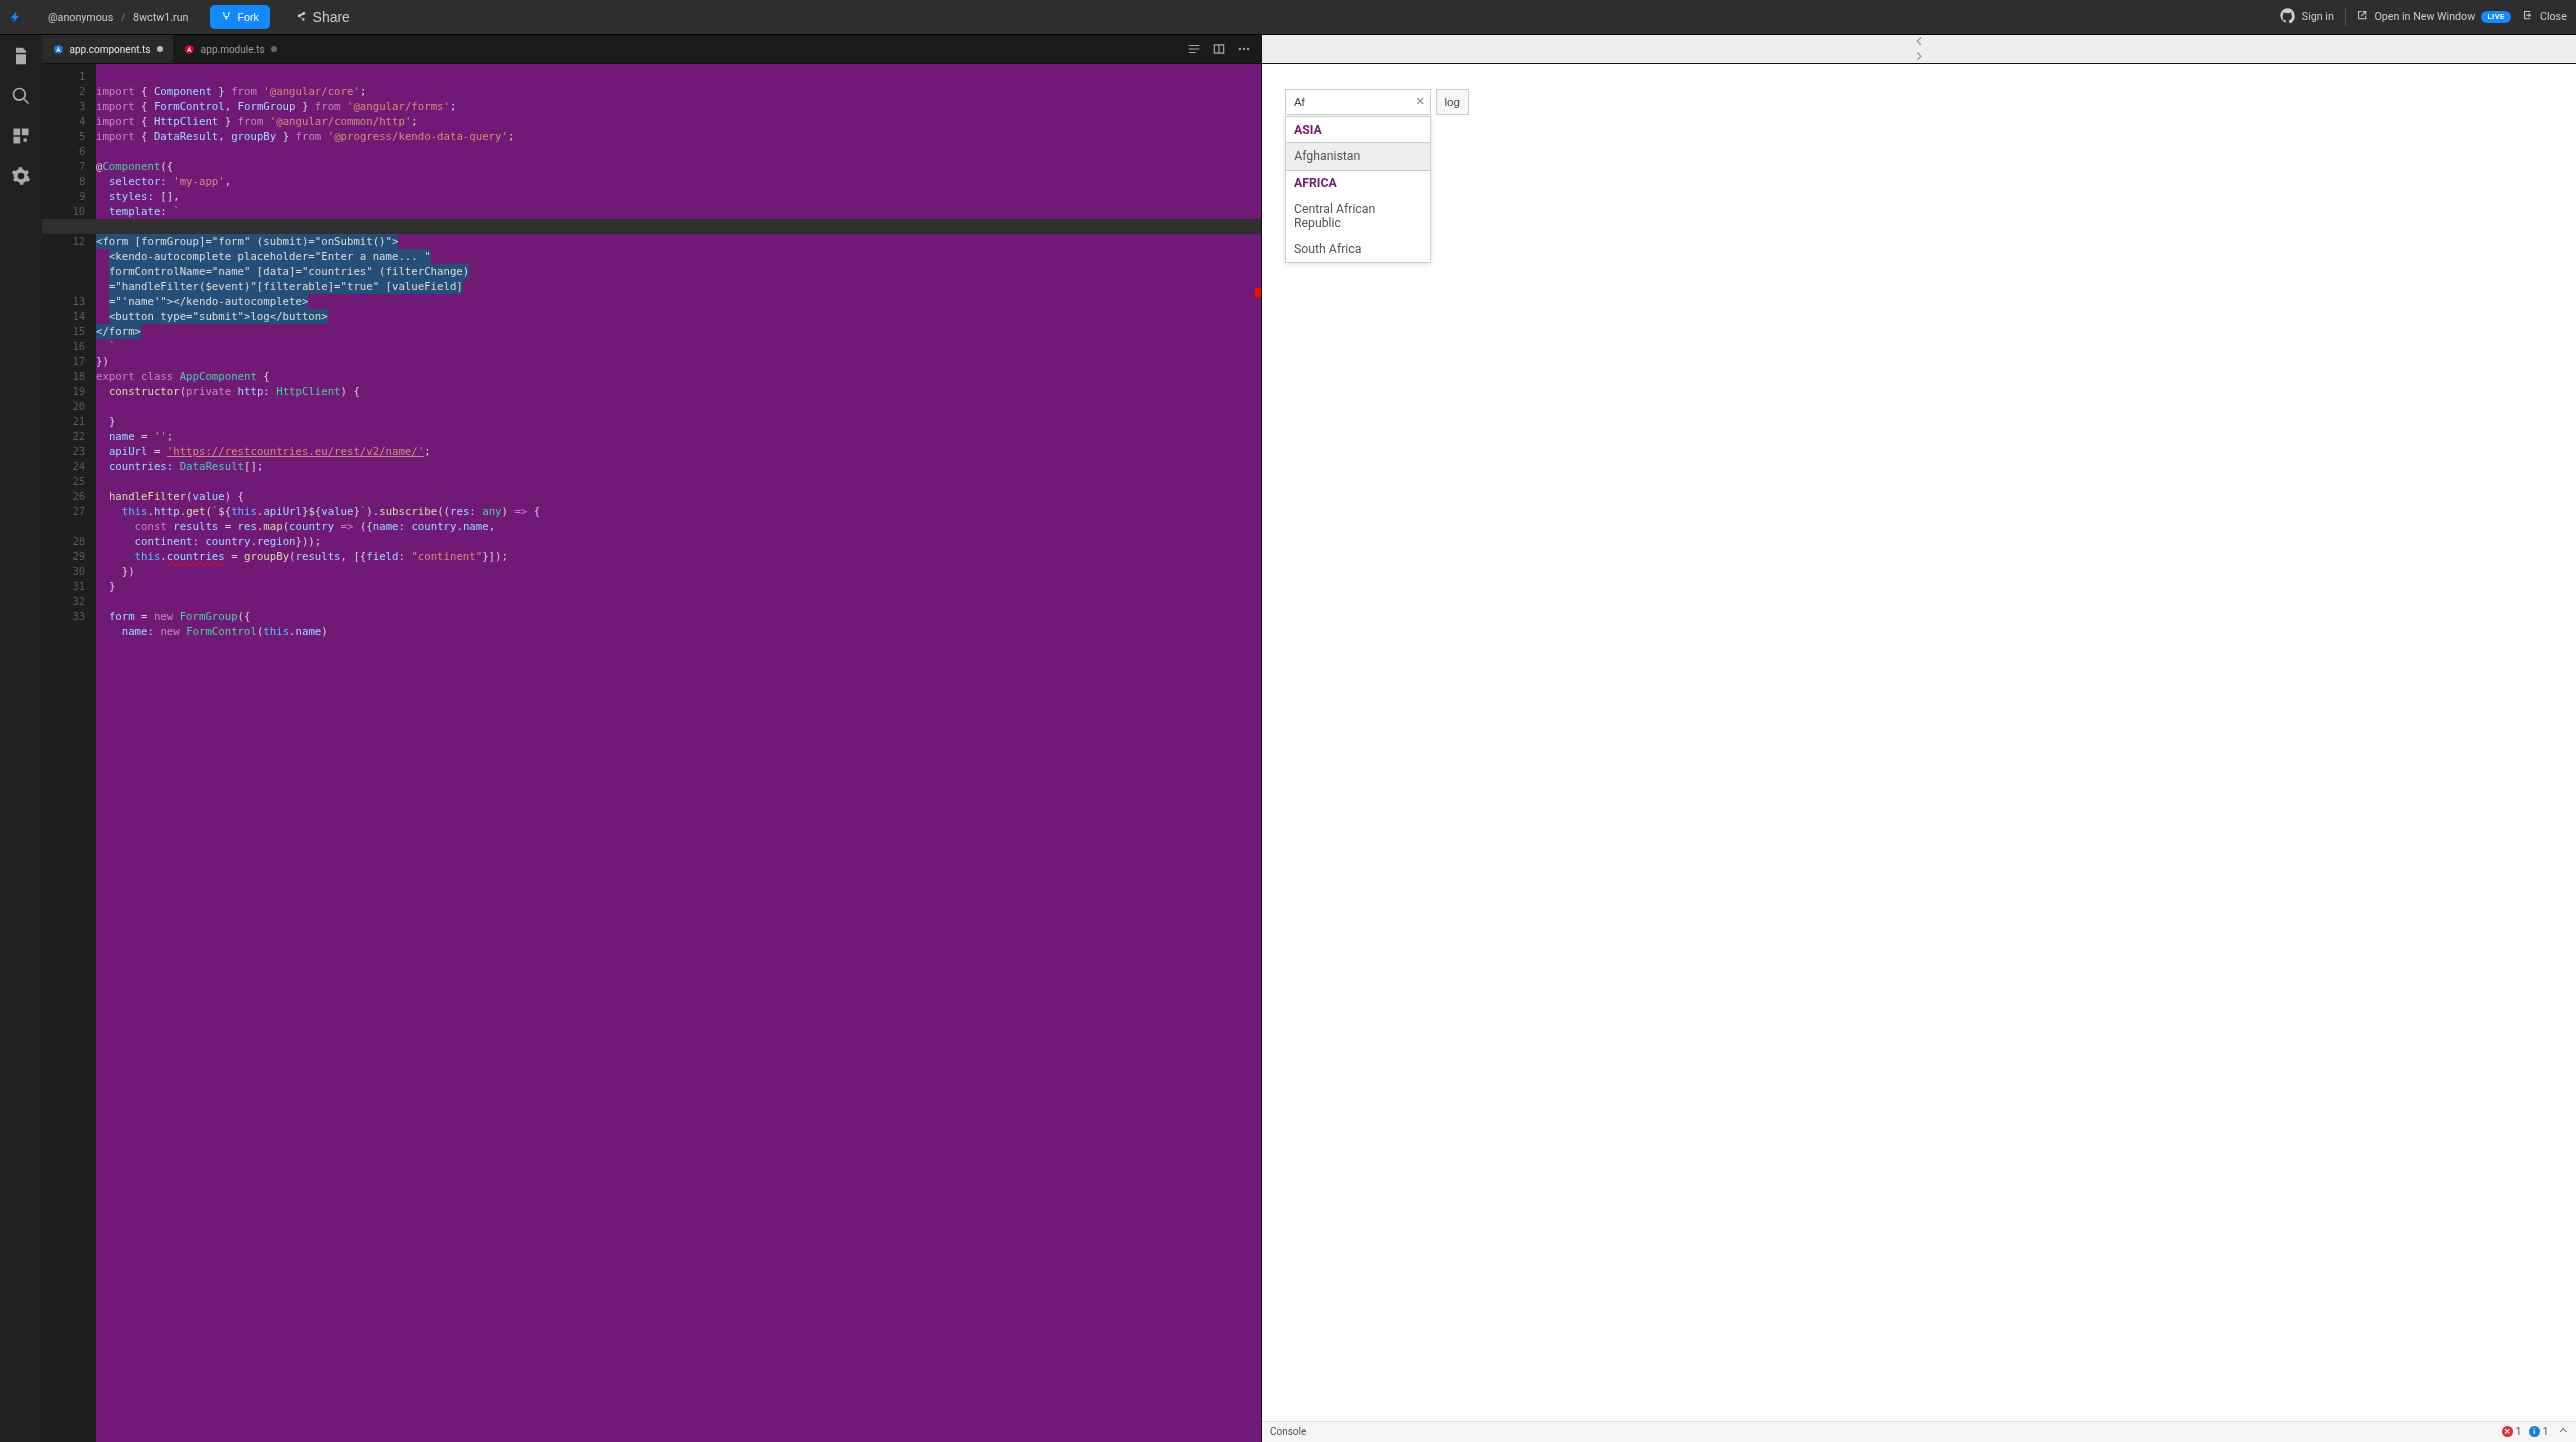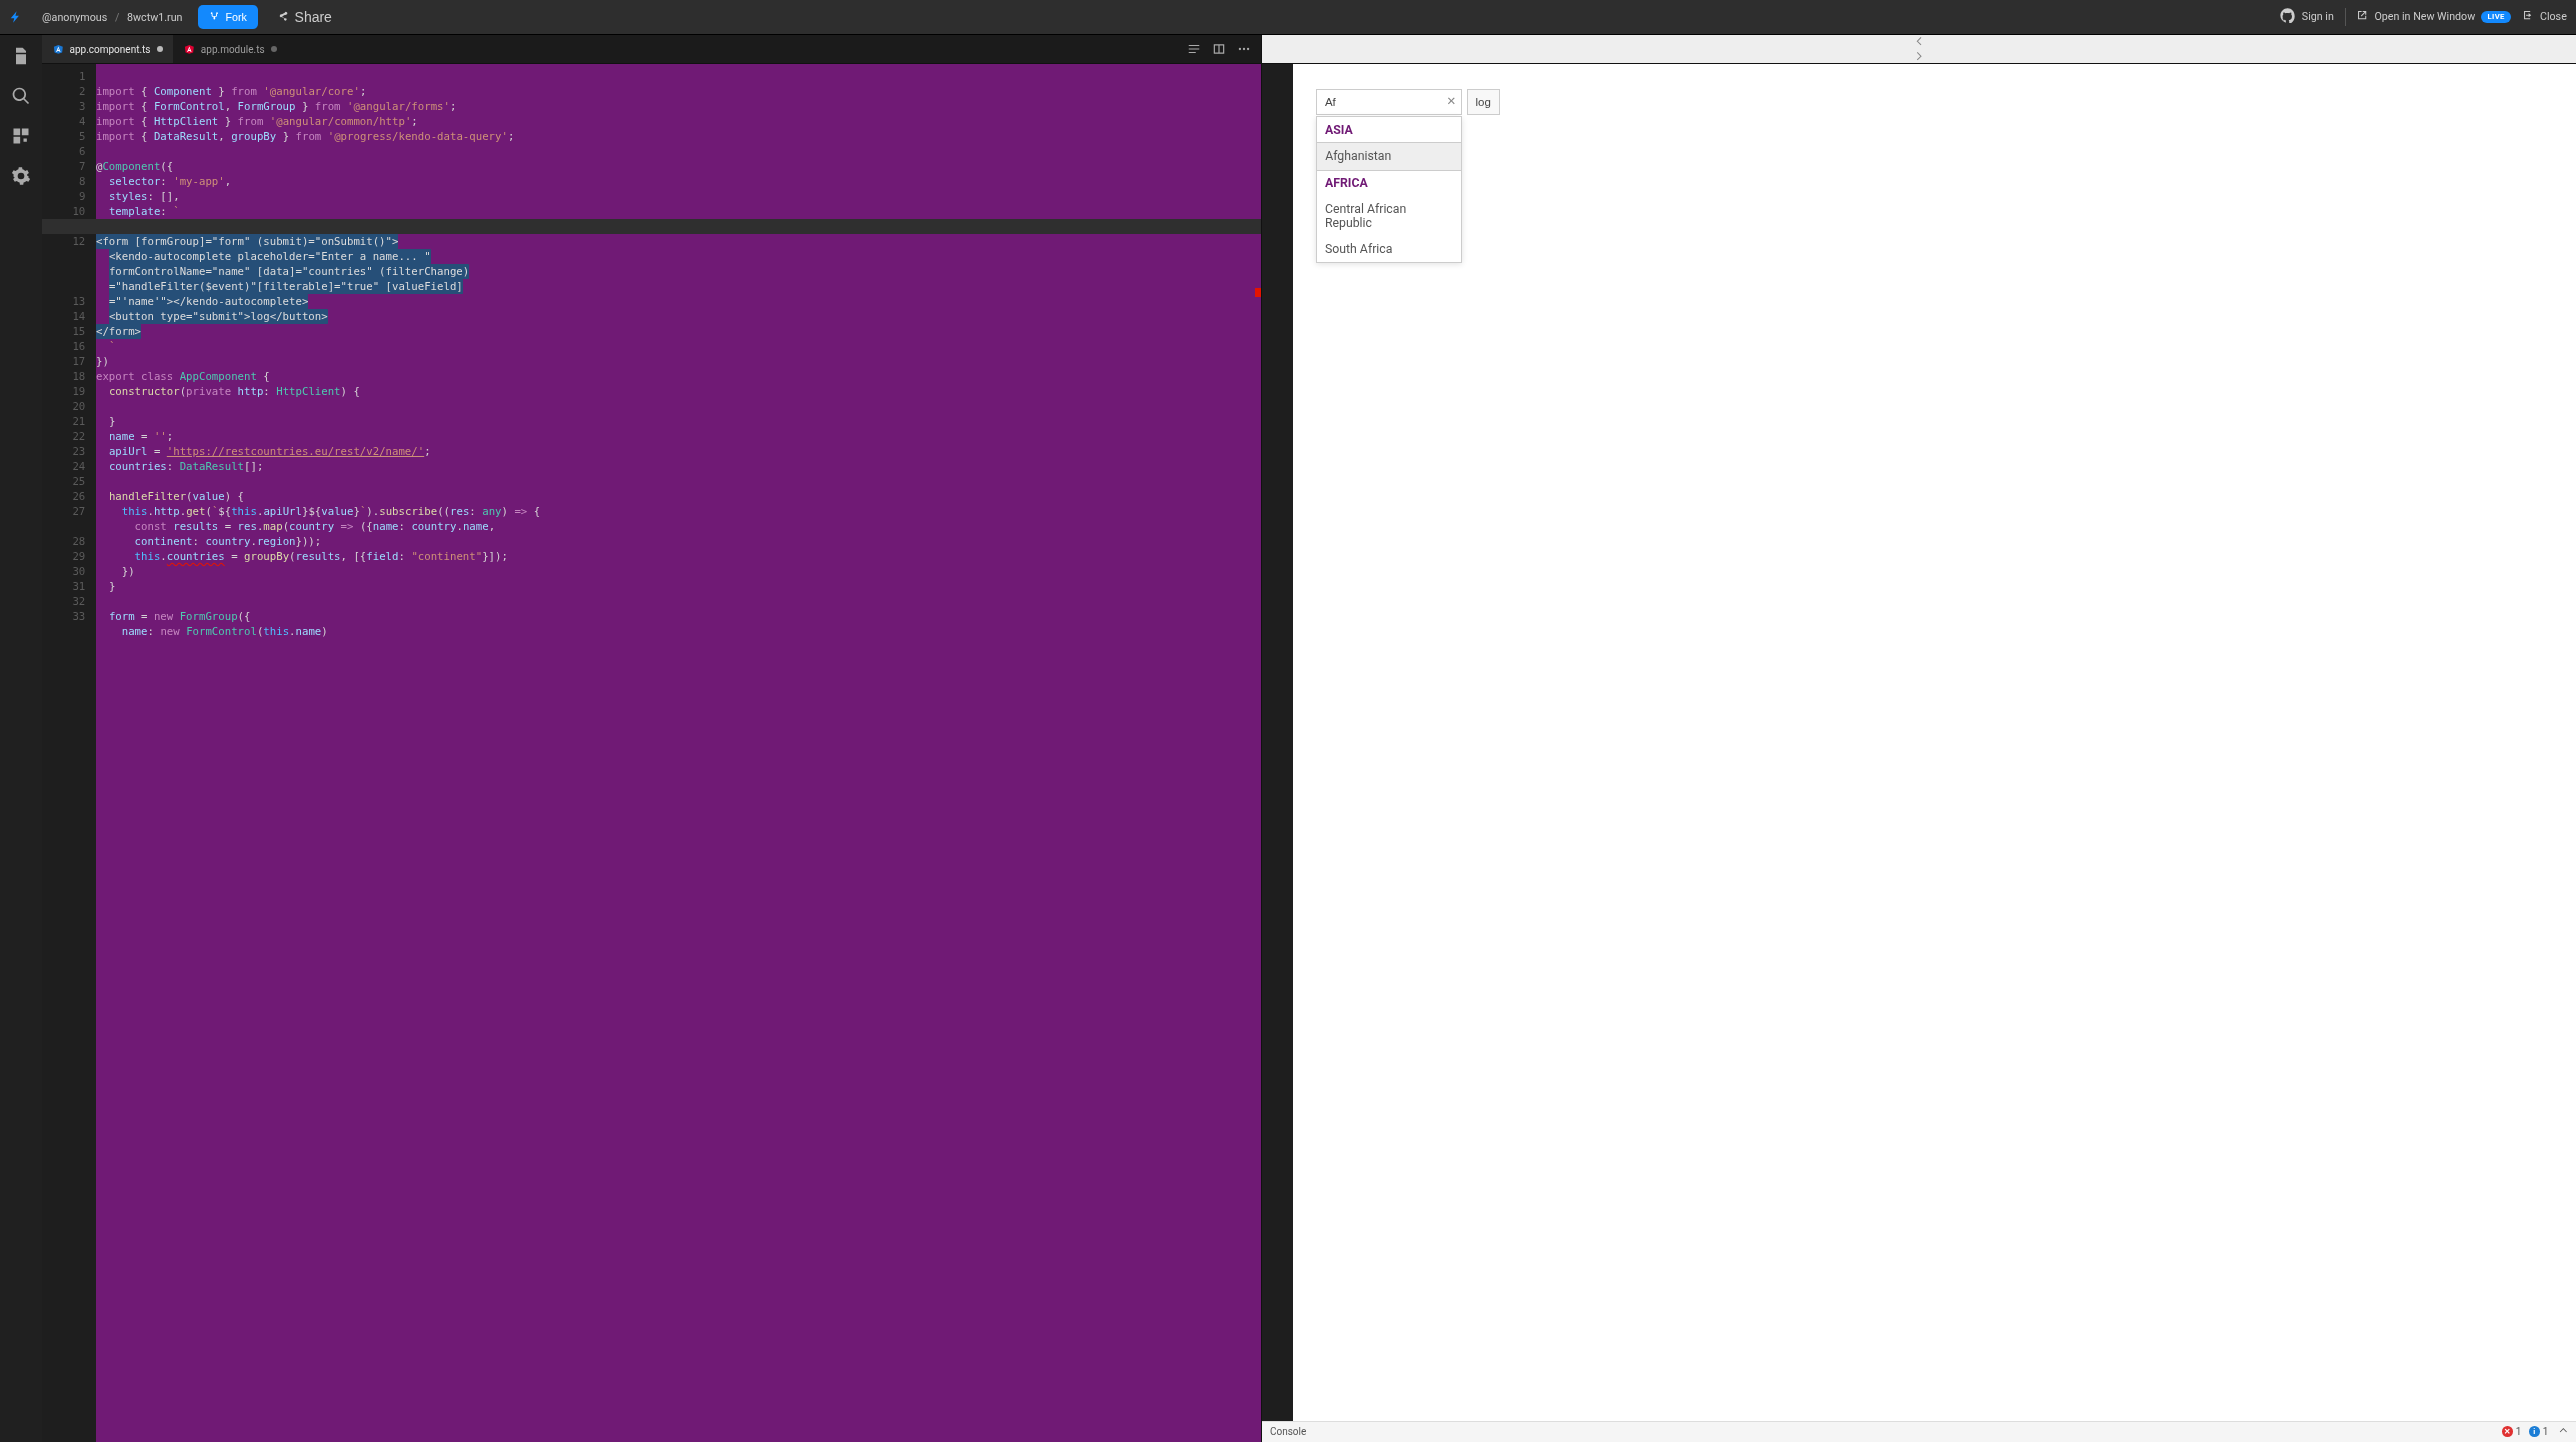--- a/index.html
+++ b/index.html
@@ -9,21 +9,21 @@
   .header {
     height: 35px;
     background: #2e2e2e;
     display: flex;
     align-items: center;
     padding: 0 9.2px 0 0;
     font-size: 10.7px;
     color: #ccc;
     border-bottom: 0.8px solid #000;
   }
-  .header-left { display: flex; align-items: center; gap: 11px; }
+  .header-left { display: flex; align-items: center; gap: 17px; }
   .logo-bolt { width: 31px; display: flex; align-items: center; justify-content: center; }
   .logo-bolt svg { width: 14px; height: 20px; fill: #1389fd; }
   .breadcrumb { display: flex; align-items: center; gap: 7.7px; color: #ccc; }
   .breadcrumb .sep { color: #777; }
   .btn-fork {
     background: #1389fd;
     color: #fff;
     border: none;
     border-radius: 5px;
     padding: 5.4px 10.7px;
@@ -111,21 +111,21 @@
   .pv-nav svg { width:12.3px; height:12.3px; fill:#888; }
   .pv-nav.enabled svg { fill:#444; }
   .urlbar {
     flex:1; height: 21.5px; background:#fff; border-radius: 10.7px;
     display:flex; align-items:center; gap:6.1px; padding:0 9.2px;
     margin-left: 3.1px;
   }
   .urlbar .lock { color:#2a8a3a; font-size:10px; }
   .urlbar .urltext { color:#1a8a3a; font-size: 11.5px; }
 
-  .preview-body { flex:1; background:#fff; position:relative; overflow:hidden;margin-left:31px;}
+  .preview-body { flex:1; background:#fff; position:relative; overflow:hidden;}
   .form-row { position:absolute; left:23px; top:24.5px; display:flex; gap:4.6px; }
   .k-input {
     width: 146px; height: 26px; border:0.8px solid #ccc; padding: 0 21.5px 0 7.7px;
     font-size: 11.5px; color:#444;
   }
   .k-input-wrap { position:relative; }
   .k-clear { position:absolute; right:6.1px; top:50%; transform:translateY(-50%); color:#888; cursor:pointer; font-size:11.5px; line-height:1;}
   .k-btn {
     height: 26px; border:0.8px solid #ccc; background:#f8f8f8; padding: 0 7.7px;
     font-size: 11.5px; color:#444; cursor:pointer;

